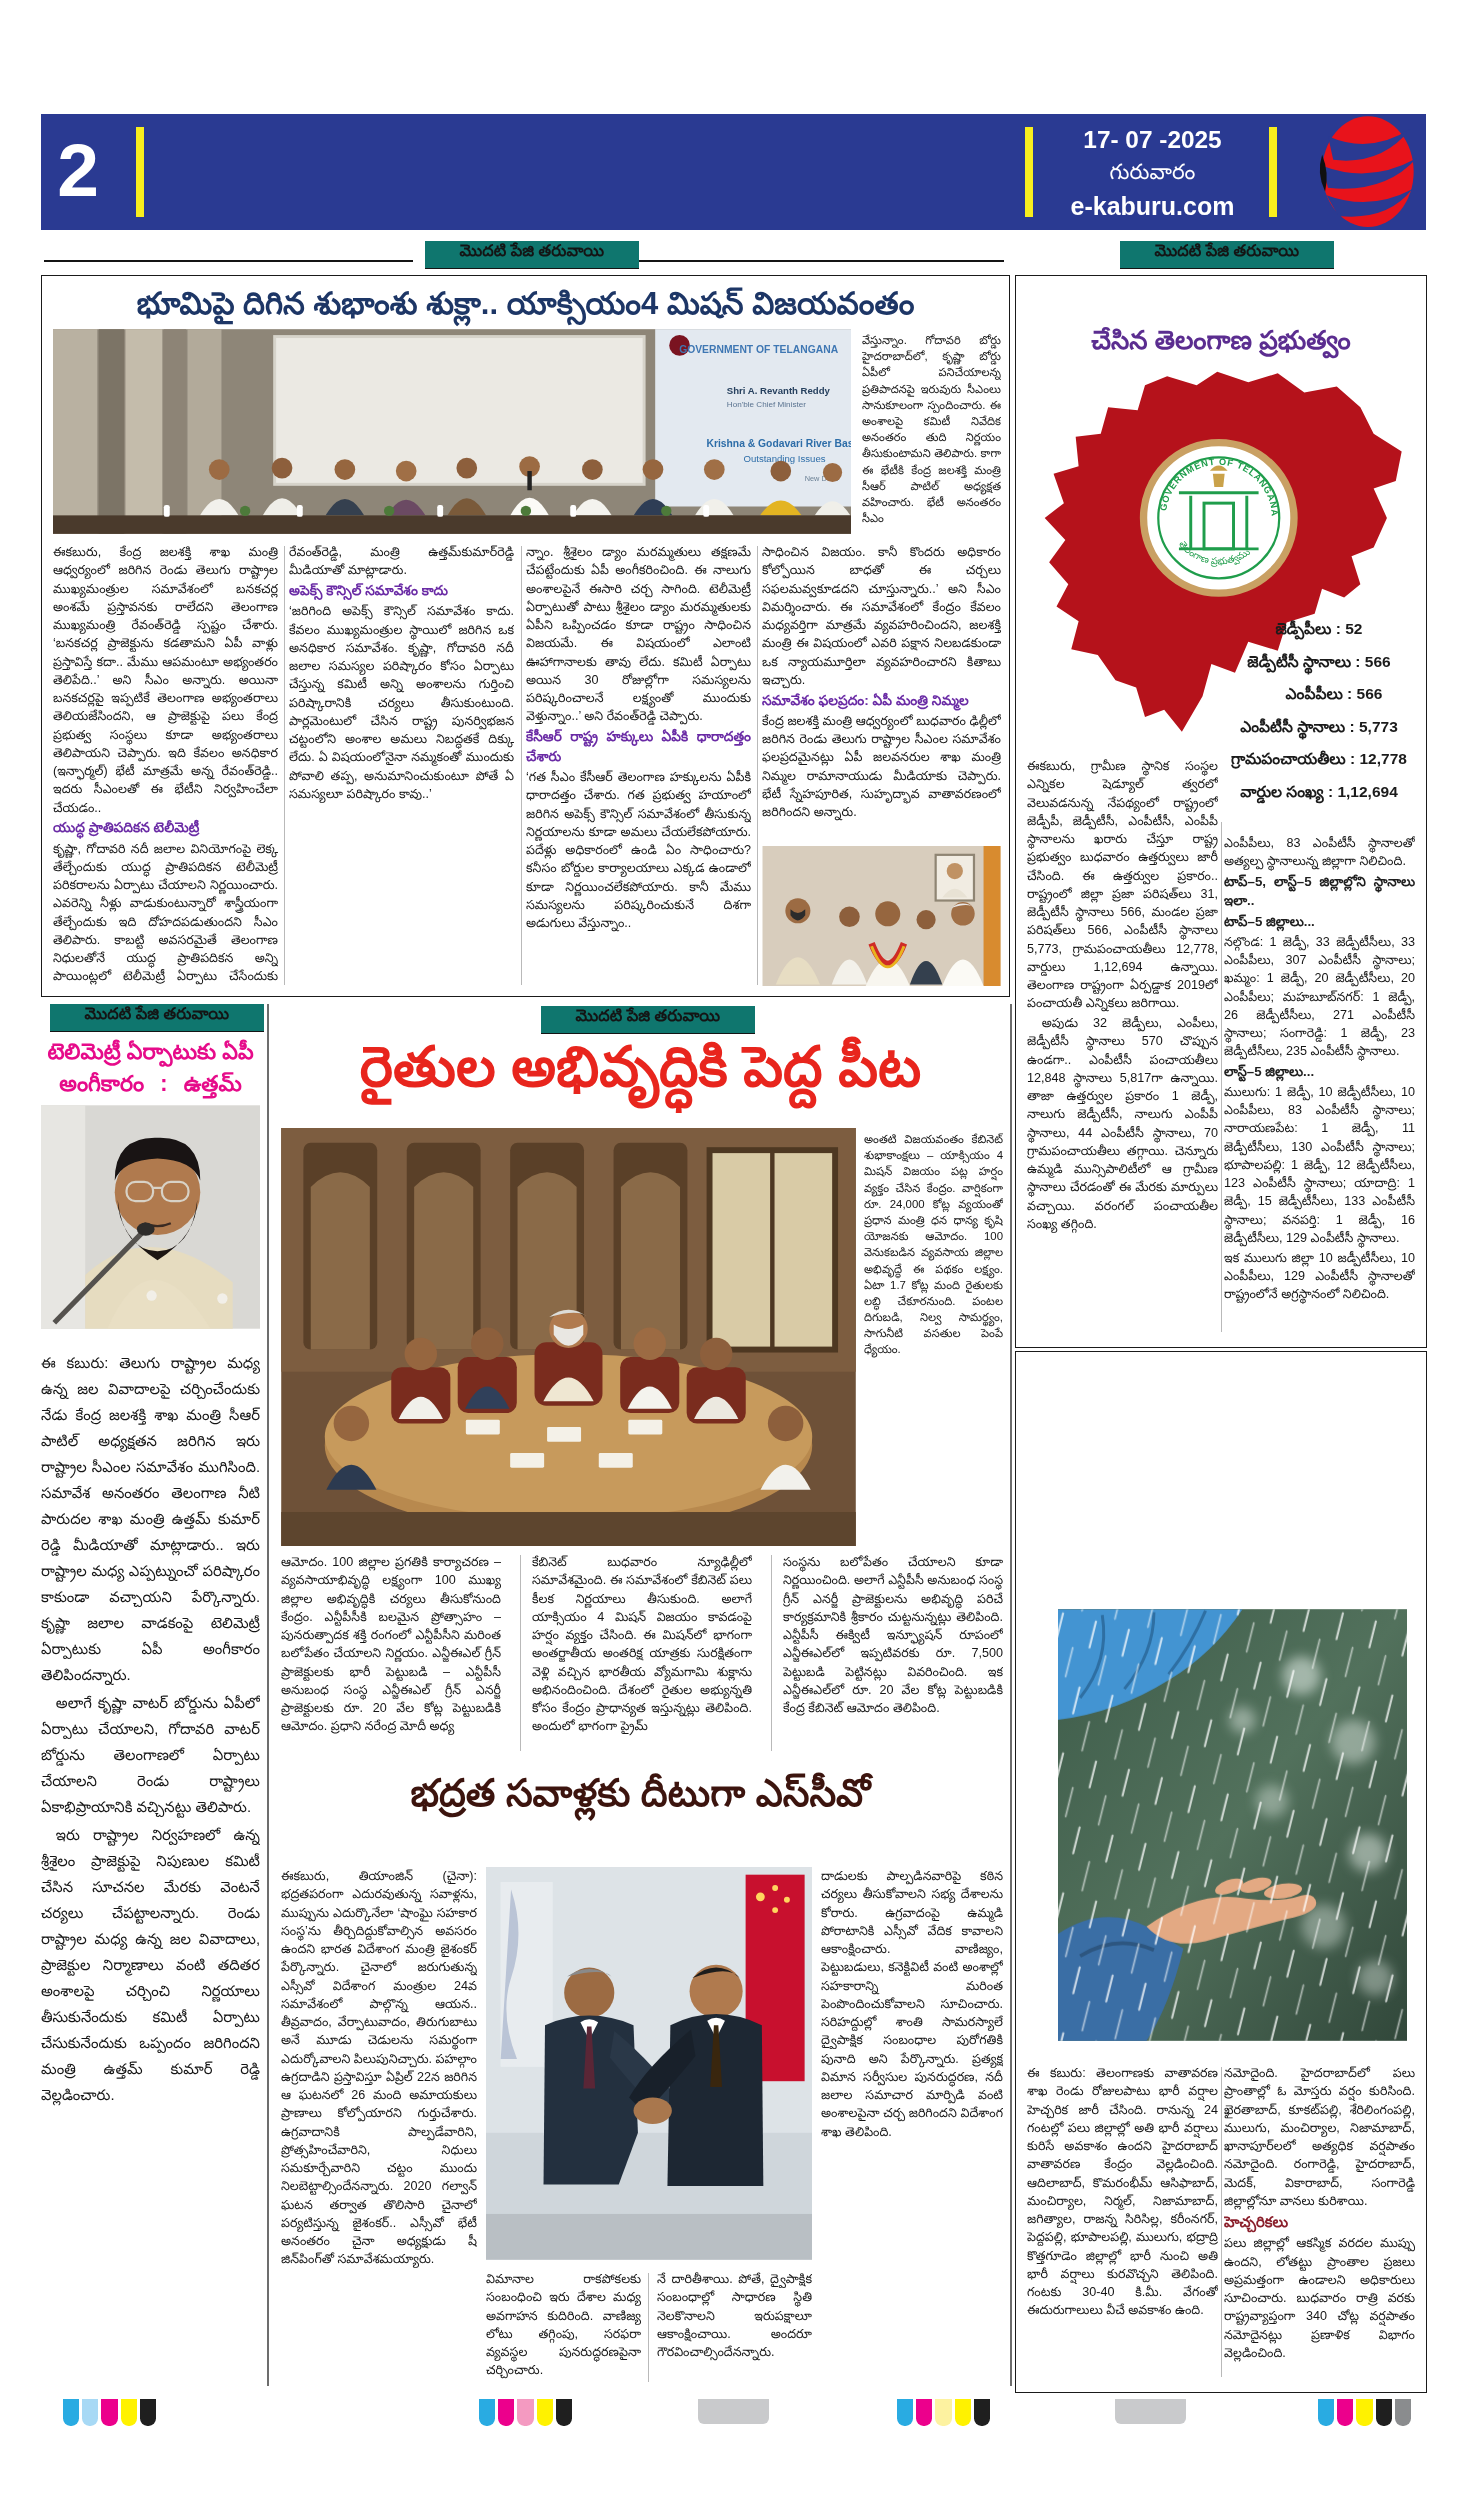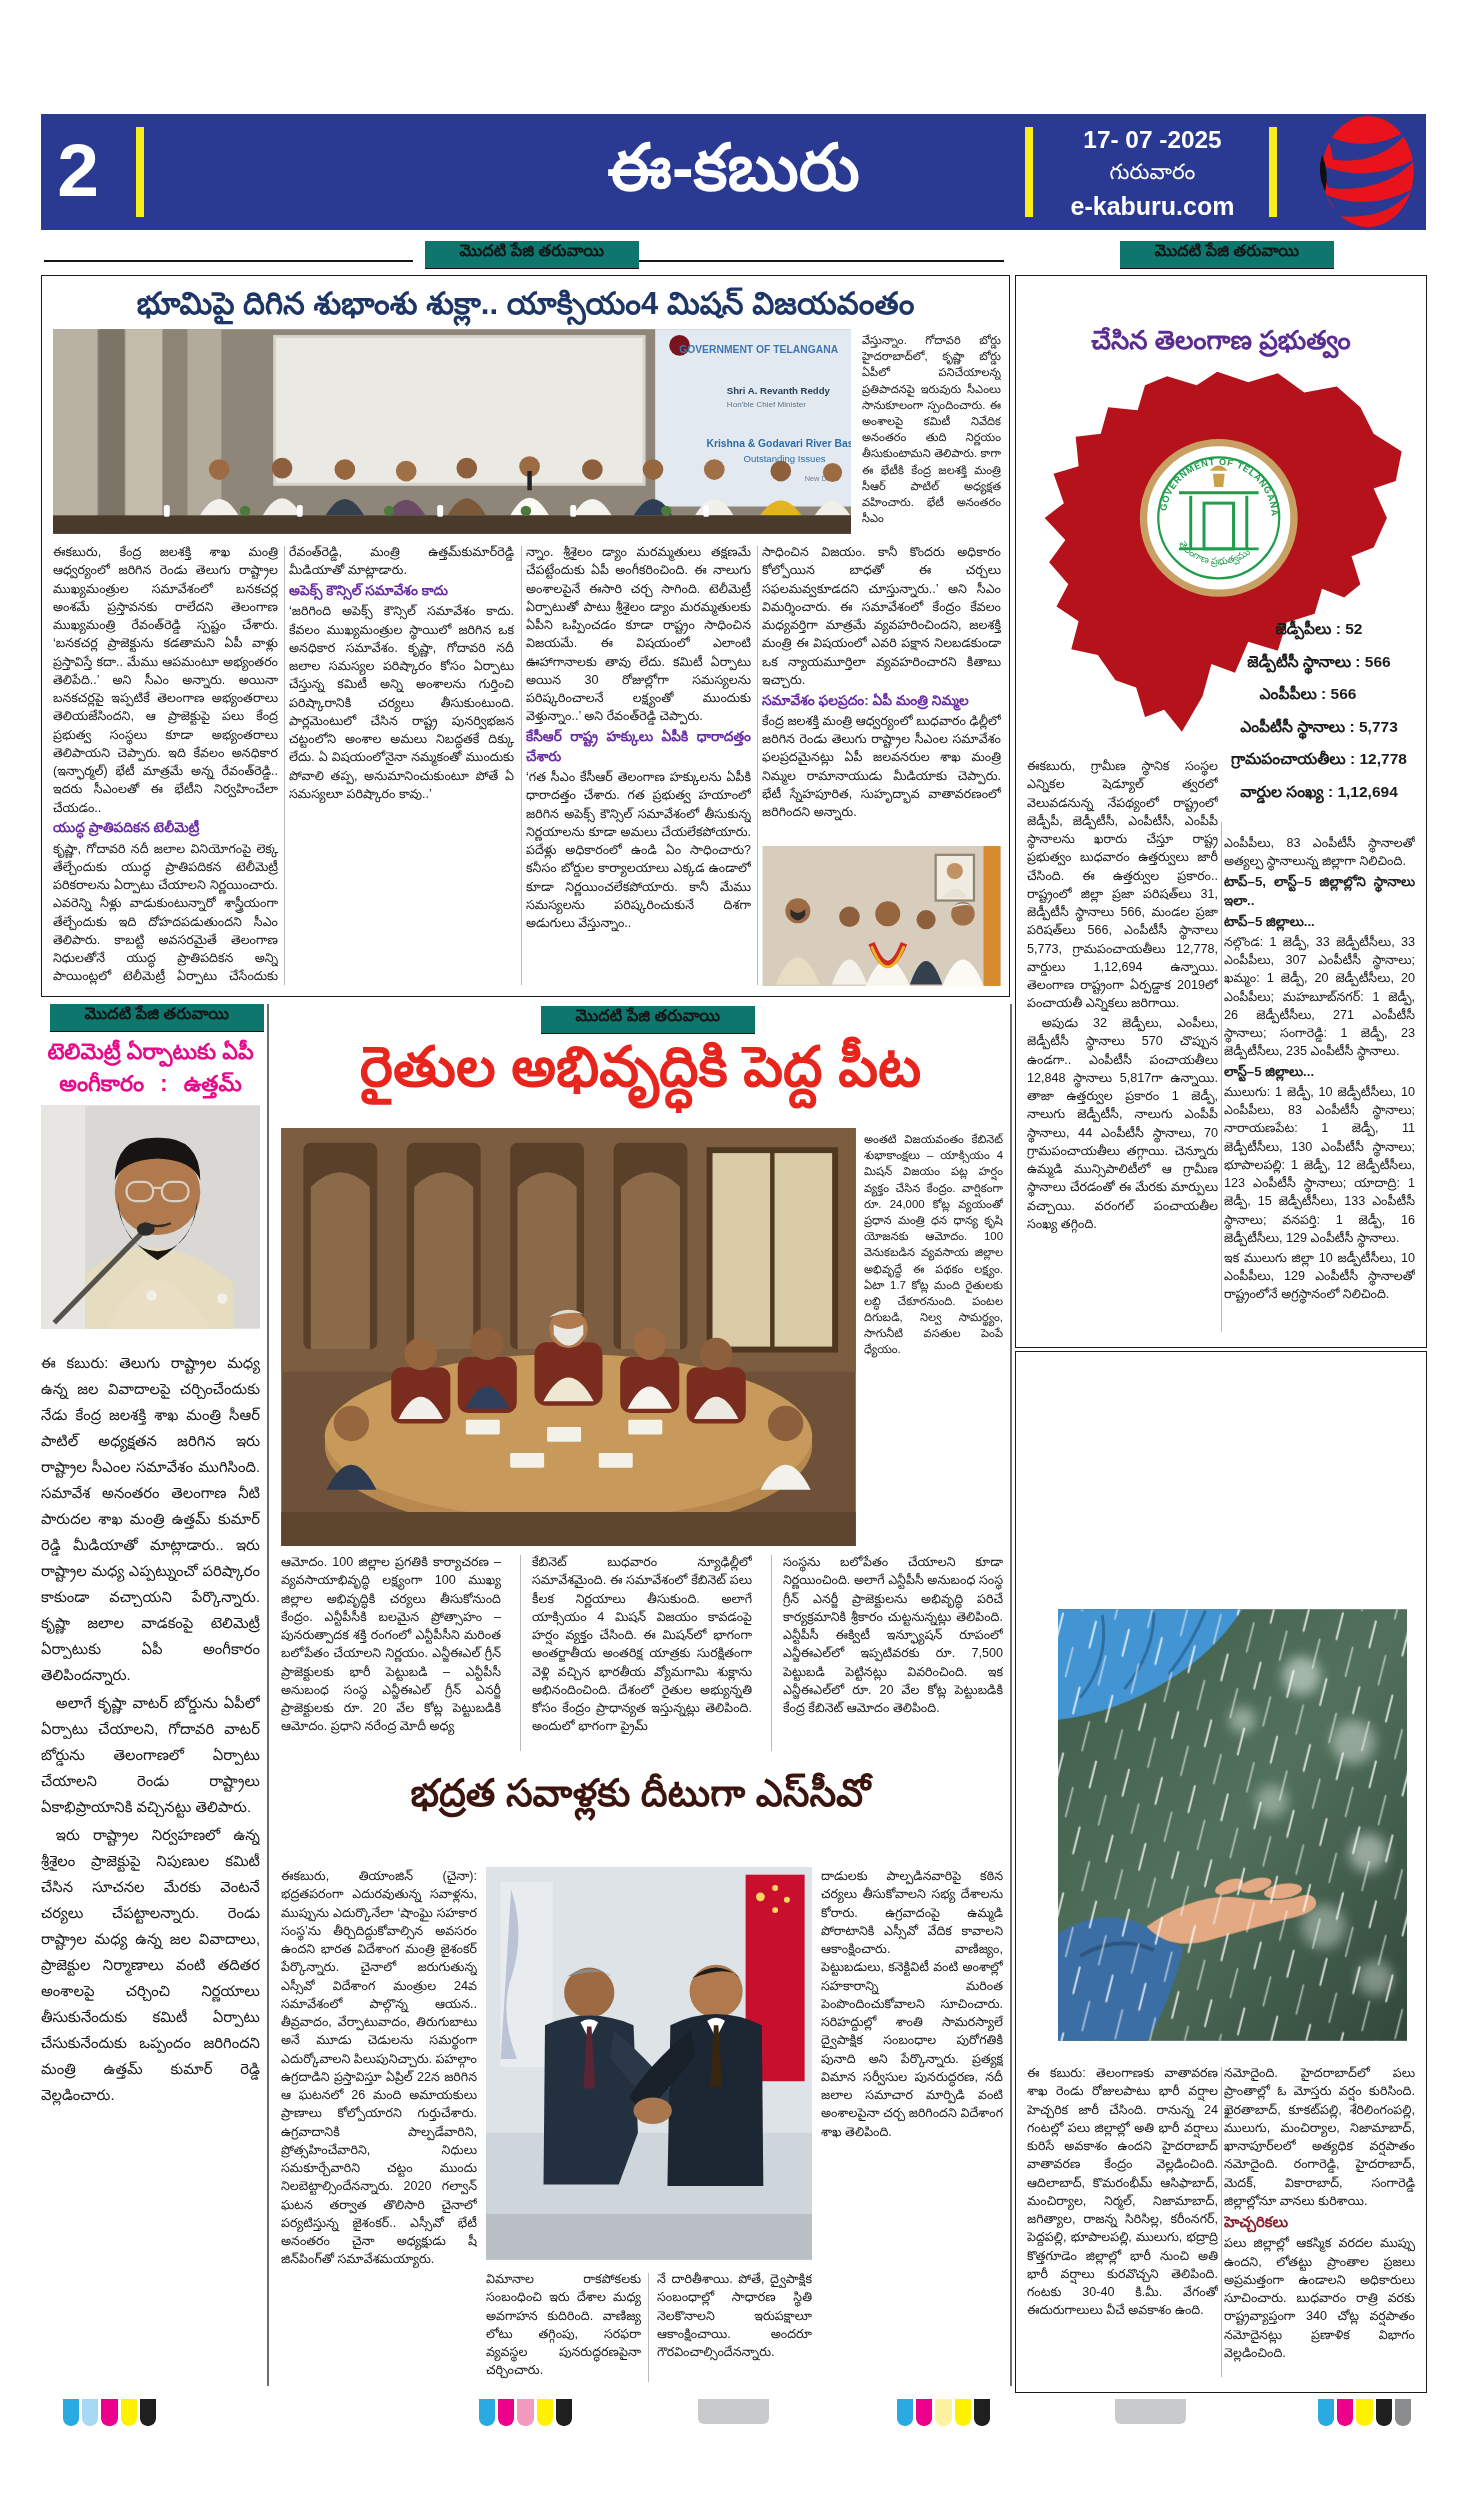--- a/index.html
+++ b/index.html
@@ -46,21 +46,20 @@
   .c-blk{background:#1f1f1f;}.c-dgray{background:#8a8c8e;}.g-gray{background:#c9cacc;}
 </style>
 </head>
 <body>
 
 <div class="page">
 
   <div class="abs hdr" style="left:41px;top:114px;width:1385px;height:116px;">
     <div class="abs hdr-num" style="left:16.2px;top:19px;">2</div>
     <div class="abs ybar" style="left:95px;top:12.6px;"></div>
-    <div class="abs masthead" style="left:0;top:16.2px;">ఈ-కబురు</div>
     <div class="abs ybar" style="left:984px;top:12.6px;"></div>
     <div class="abs hdr-date" style="left:997px;top:11.8px;">17- 07 -2025</div>
     <div class="abs hdr-day" style="left:997px;top:46px;">గురువారం</div>
     <div class="abs hdr-site" style="left:997px;top:78px;">e-kaburu.com</div>
     <div class="abs ybar" style="left:1228px;top:12.6px;"></div>
     <svg class="abs" style="left:1259px;top:0px;" width="124" height="116" viewBox="0 0 168 157">
       <ellipse cx="92" cy="78" rx="62" ry="75" fill="#e8131b"></ellipse>
       <path d="M38,30 Q95,55 150,20 Q110,70 45,62 Z" fill="#2a3a92"></path>
       <path d="M30,70 Q95,95 158,60 Q115,108 38,100 Z" fill="#2a3a92"></path>
       <path d="M36,110 Q95,132 152,102 Q118,145 52,138 Z" fill="#2a3a92"></path>
@@ -407,21 +406,21 @@
         <line x1="206" y1="176" x2="314" y2="176"></line>
           <line x1="206" y1="252" x2="314" y2="252"></line>
         <rect x="240" y="190" width="40" height="62"></rect>
       </g>
       <path d="M252,150 L268,150 L266,168 L254,168 Z" fill="#caa24a"></path>
       <path d="M248,146 Q260,132 272,146 Z" fill="#caa24a"></path>
     </svg>
 
     <div class="abs stat" style="left:207px;top:344px;width:192px;">జెడ్పీపీలు : 52</div>
     <div class="abs stat" style="left:207px;top:377px;width:192px;">జెడ్పీటీసీ స్థానాలు : 566</div>
-    <div class="abs stat" style="left:196px;top:409px;width:192px;">ఎంపీపీలు : 566</div>
+    <div class="abs stat" style="left:222px;top:409px;width:192px;">ఎంపీపీలు : 566</div>
     <div class="abs stat" style="left:207px;top:442px;width:192px;">ఎంపీటీసీ స్థానాలు : 5,773</div>
     <div class="abs stat" style="left:207px;top:474px;width:192px;">గ్రామపంచాయతీలు : 12,778</div>
     <div class="abs stat" style="left:207px;top:507px;width:192px;">వార్డుల సంఖ్య : 1,12,694</div>
 
     <div class="abs bt" style="left:11px;top:481px;width:191px;height:576px;">
       <p class="nofi">ఈకబురు, గ్రామీణ స్థానిక సంస్థల ఎన్నికల షెడ్యూల్ త్వరలో వెలువడనున్న నేపథ్యంలో రాష్ట్రంలో జెడ్పీపీ, జెడ్పీటీసీ, ఎంపీటీసీ, ఎంపీపీ స్థానాలను ఖరారు చేస్తూ రాష్ట్ర ప్రభుత్వం బుధవారం ఉత్తర్వులు జారీ చేసింది. ఈ ఉత్తర్వుల ప్రకారం.. రాష్ట్రంలో జిల్లా ప్రజా పరిషత్‌లు 31, జెడ్పీటీసీ స్థానాలు 566, మండల ప్రజా పరిషత్‌లు 566, ఎంపీటీసీ స్థానాలు 5,773, గ్రామపంచాయతీలు 12,778, వార్డులు 1,12,694 ఉన్నాయి. తెలంగాణ రాష్ట్రంగా ఏర్పడ్డాక 2019లో పంచాయతీ ఎన్నికలు జరిగాయి.</p>
       <p>అపుడు 32 జెడ్పీలు, ఎంపీలు, జెడ్పీటీసీ స్థానాలు 570 చొప్పున ఉండగా.. ఎంపీటీసీ పంచాయతీలు 12,848 స్థానాలు 5,817గా ఉన్నాయి. తాజా ఉత్తర్వుల ప్రకారం 1 జెడ్పీ, నాలుగు జెడ్పీటీసీ, నాలుగు ఎంపీపీ స్థానాలు, 44 ఎంపీటీసీ స్థానాలు, 70 గ్రామపంచాయతీలు తగ్గాయి. చెన్నూరు ఉమ్మడి మున్సిపాలిటీలో ఆ గ్రామీణ స్థానాలు చేరడంతో ఈ మేరకు మార్పులు వచ్చాయి. వరంగల్ పంచాయతీల సంఖ్య తగ్గింది.</p>
     </div>
     <div class="abs vrule" style="left:205px;top:546px;height:510px;"></div>
     <div class="abs bt" style="left:208px;top:558px;width:191px;height:499px;">

